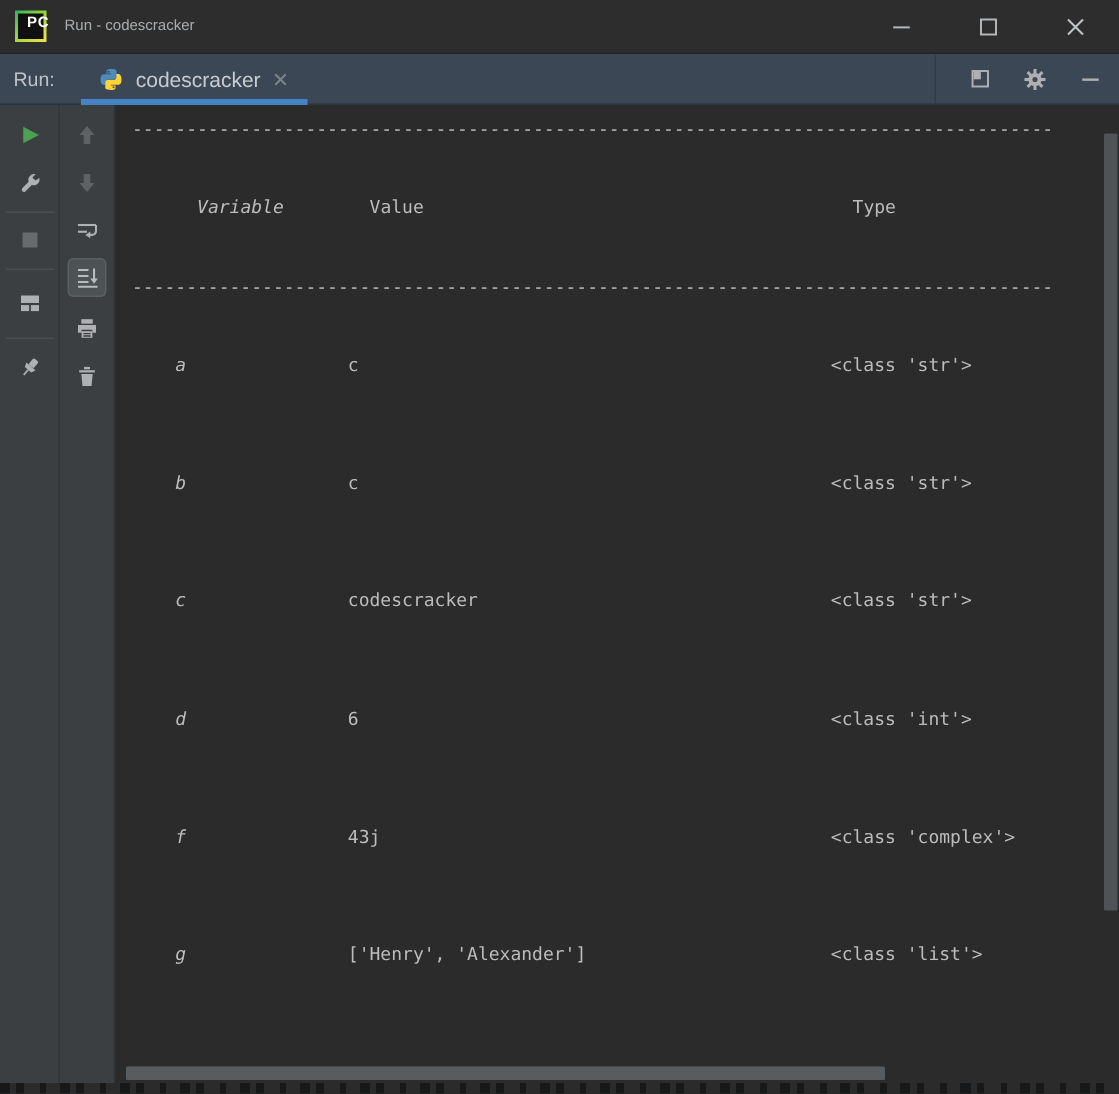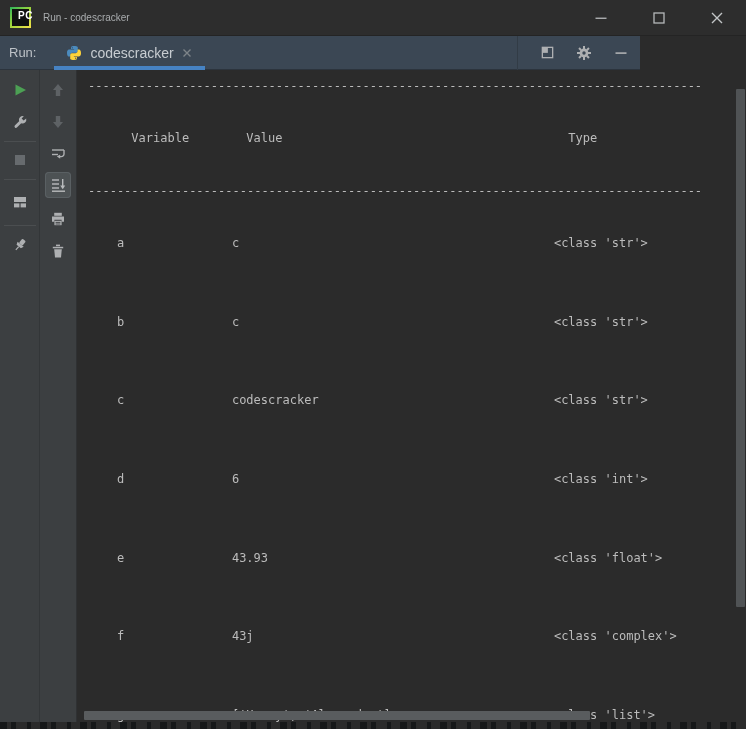--- a/index.html
+++ b/index.html
@@ -14,21 +14,21 @@
     background:linear-gradient(140deg,#2db35a 0%,#9ed63c 48%,#f5e04a 100%); }
   .app-icon .inner { position:absolute; inset:2px; background:#101010; }
   .app-icon .badge { position:absolute; left:8px; top:3px; font-size:10px;
     font-weight:bold; color:#ffffff; letter-spacing:0.5px; }
   .win-title { margin-left:12px; font-size:10px; color:#a9acae; }
   .win-controls { margin-left:auto; display:flex; height:36px; }
   .win-btn { width:58px; height:36px; display:flex; align-items:center; justify-content:center; }
   .win-btn svg { display:block; }
 
   
-  .runbar { position:absolute; left:0; top:36px; width:640px; height:34px;
+  .runbar { position:absolute; left:0; top:36px; width:746px; height:34px;
     background:#3b4754; border-bottom:1px solid #2c343d;
     display:flex; align-items:center; }
   .run-label { color:#bdc2c7; font-size:13px; margin-left:9px; }
   .tab { position:relative; height:34px; margin-left:18px; padding:0 13px 0 12px;
     display:flex; align-items:center; gap:8px; }
   .tab-label { color:#c7ccd1; font-size:14px; }
   .tab-underline { position:absolute; left:0; bottom:0; width:100%; height:4px;
     background:#4683c4; }
   .runbar-right { margin-left:auto; display:flex; align-items:center; height:34px; }
   .runbar-sep { width:1px; height:34px; background:#323c46; margin-right:14px; }
@@ -45,21 +45,21 @@
     border-radius:4px; flex-shrink:0; }
   .tbtn.selected { background:#4d5254; box-shadow:0 0 0 1px #5a6063 inset; }
   .tsep { width:32px; height:1px; background:#4b4e50; flex-shrink:0; }
 
   
   .console { position:relative; flex:1; background:#2b2b2b; overflow:hidden;
     padding:3px 0 0 11px;
     font-family:"DejaVu Sans Mono","Liberation Mono",monospace;
     font-size:12px; line-height:26.2px; color:#bcbcbc; }
   .line { white-space:pre; }
-  .cv   { display:inline-block; width:115px; white-space:pre; }
+  .cv   { display:inline-block; width:115px; white-space:pre;font-style:italic; }
   .cval { display:inline-block; width:322px; white-space:pre; }
   .ctype{ white-space:pre;text-align:right; }
 
   .hscroll { position:absolute; left:7px; top:641px; width:506px; height:9px;
     background:#595c5e; border-radius:1px; }
   .vscroll { position:absolute; right:1px; top:19px; width:9px; height:518px;
     background:#505355; border-radius:1px; }
 
   
   .bottom-strip { position:absolute; left:0; bottom:0; width:746px; height:7px;
@@ -259,23 +259,20 @@
   </div>
 
   <div class="line">
     <span class="cv">c</span><span class="cval">codescracker</span><span class="ctype">&lt;class 'str'&gt;</span>
   </div>
 
   <div class="line">
     <span class="cv">d</span><span class="cval">6</span><span class="ctype">&lt;class 'int'&gt;</span>
   </div>
 
-  <div class="line">
-    <span class="cv">e</span><span class="cval">43.93</span><span class="ctype">&lt;class 'float'&gt;</span>
-  </div>
 
   <div class="line">
     <span class="cv">f</span><span class="cval">43j</span><span class="ctype">&lt;class 'complex'&gt;</span>
   </div>
 
   <div class="line">
     <span class="cv">g</span><span class="cval">['Henry', 'Alexander']</span><span class="ctype">&lt;class 'list'&gt;</span>
   </div>
 
 </div>

